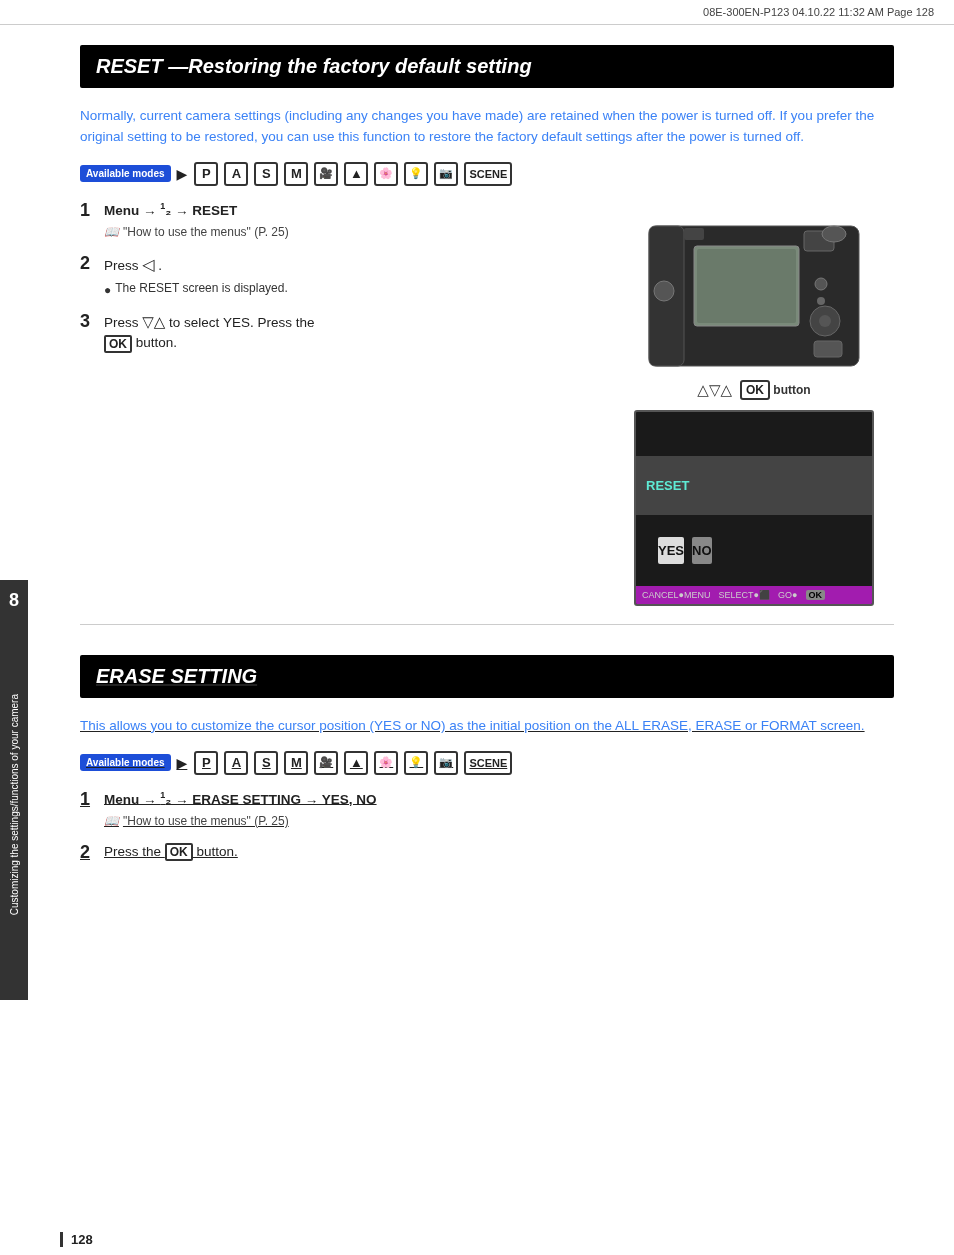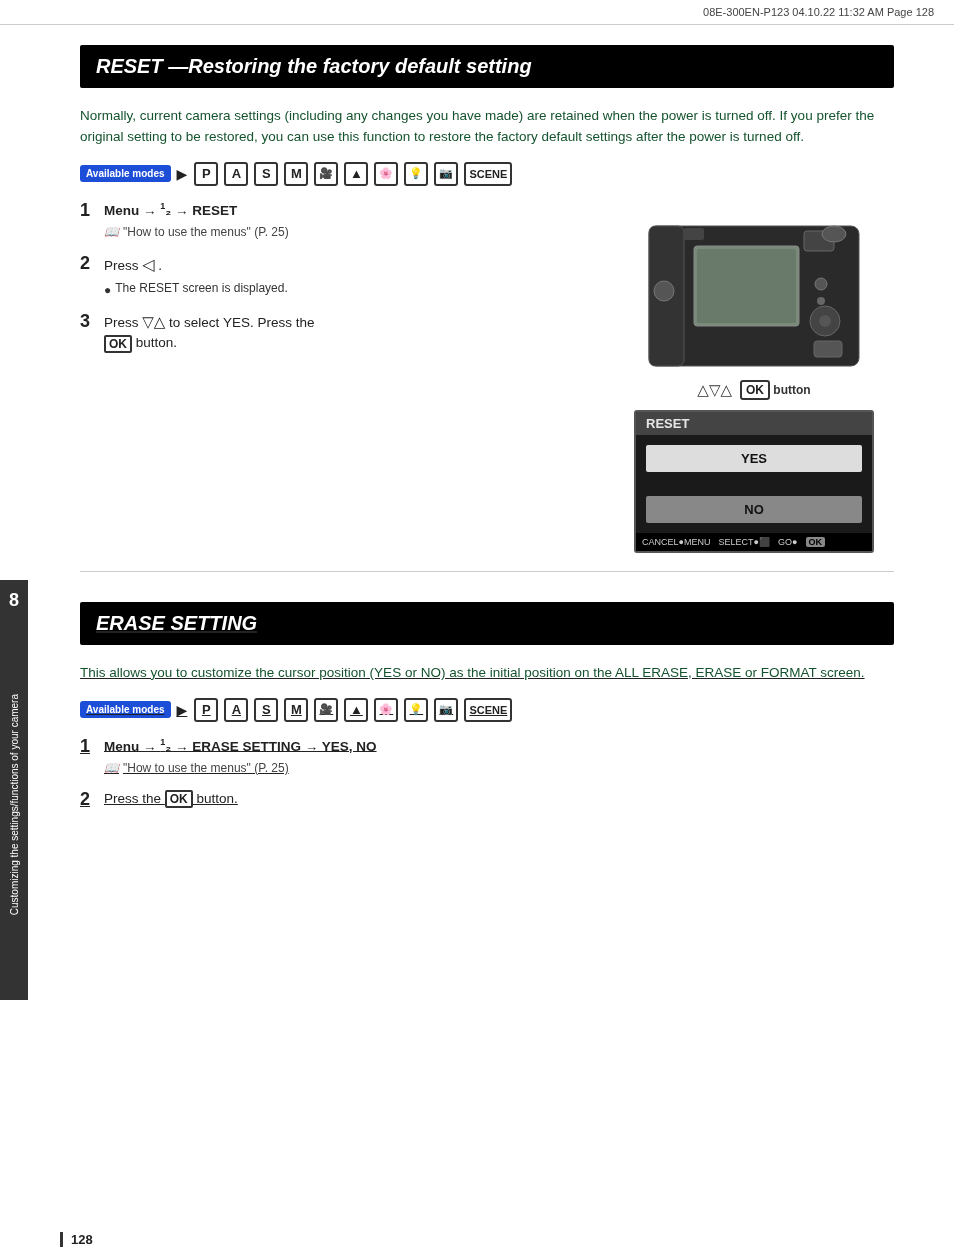--- a/index.html
+++ b/index.html
@@ -45,21 +45,21 @@
     }
     .section-title-bar span {
       font-style: italic;
       font-weight: bold;
     }
     
     .body-text {
       font-size: 13.5px;
       line-height: 1.55;
       margin-bottom: 14px;
-      color: #14532d;
+      color: #3b82f6;
     }
     
     .available-modes-row {
       display: flex;
       align-items: center;
       margin-bottom: 14px;
       gap: 4px;
     }
     .avail-badge {
       background: #1d4ed8;
@@ -186,51 +186,52 @@
     
     .reset-screen {
       width: 240px;
       border: 2px solid #555;
       background: #1a1a1a;
       border-radius: 3px;
       overflow: hidden;
     }
     .reset-screen-title {
       background: #444;
-      color: #e5e5e5;
+      color: #5eead4;
       font-size: 13px;
       font-weight: bold;
-      padding: 4px 10px;
+      padding: 22px 10px;
+      margin-top: 44px;
     }
     .reset-screen-body {
-      padding: 10px;
-      display: flex;
-      flex-direction: column;
-      gap: 24px;
+      padding: 22px;
+      display: flex;
+      flex-direction: row;
+      gap: 8px;
     }
     .reset-btn-yes {
       background: #ddd;
       color: #111;
       text-align: center;
       font-size: 13px;
       font-weight: bold;
       padding: 6px 0;
       border-radius: 2px;
     }
     .reset-btn-no {
       background: #888;
       color: #111;
       text-align: center;
       font-size: 13px;
       font-weight: bold;
       padding: 6px 0;
       border-radius: 2px;
     }
     .reset-screen-footer {
-      background: #000000;
+      background: #a21caf;
       color: #ccc;
       font-size: 9px;
       padding: 4px 6px;
       display: flex;
       gap: 8px;
       align-items: center;
     }
     
     .side-tab {
       position: absolute;

